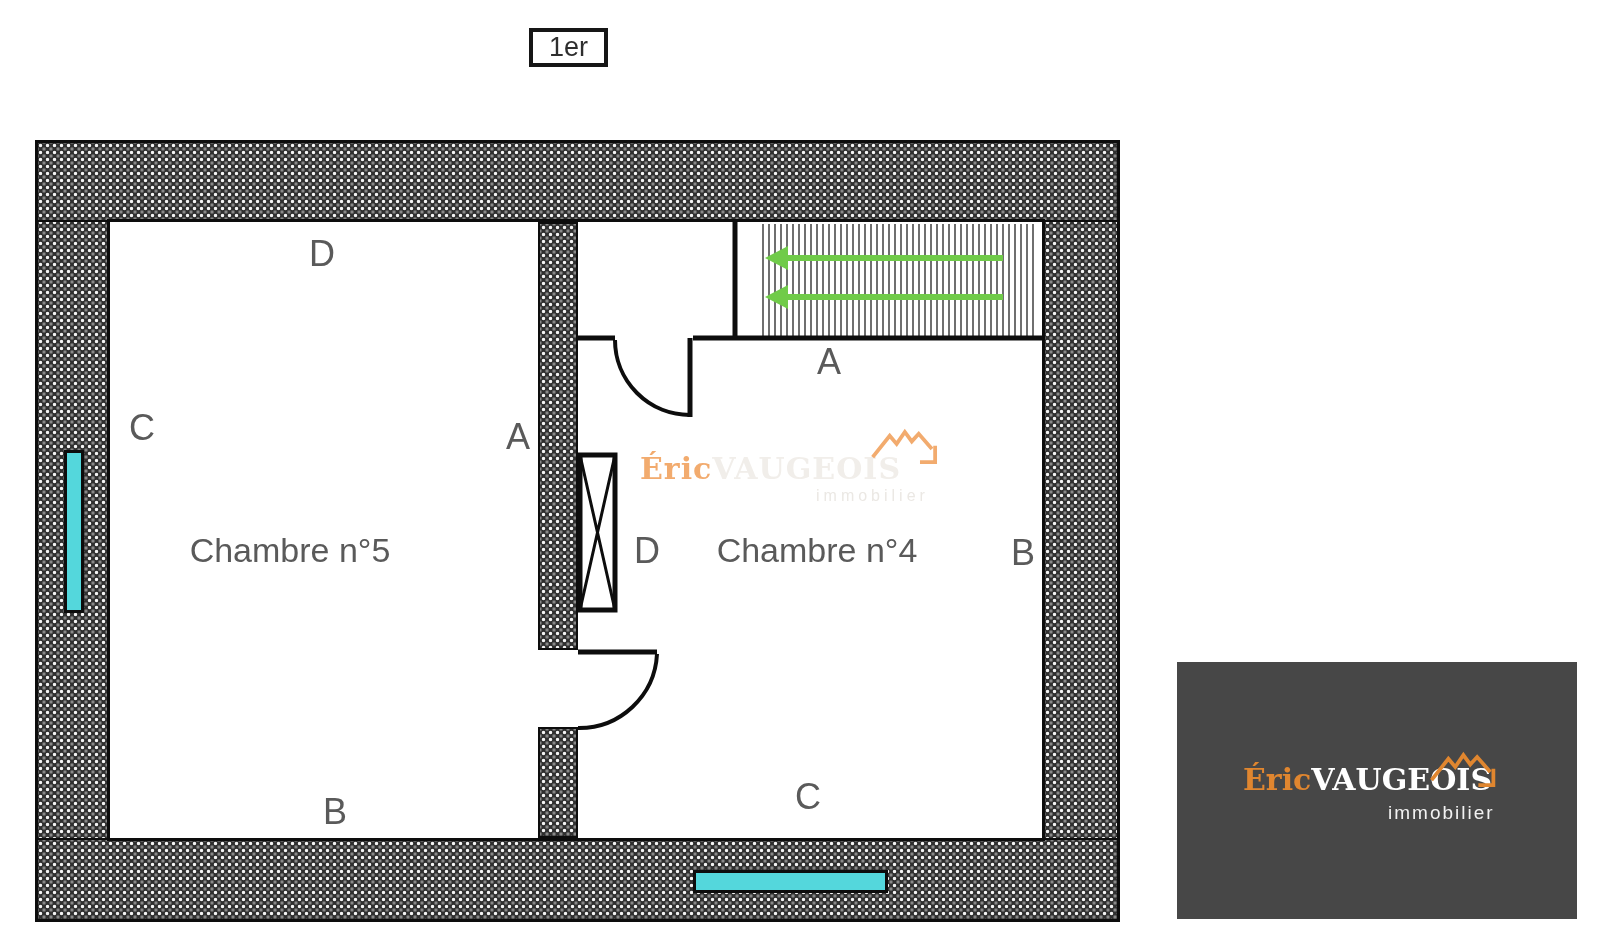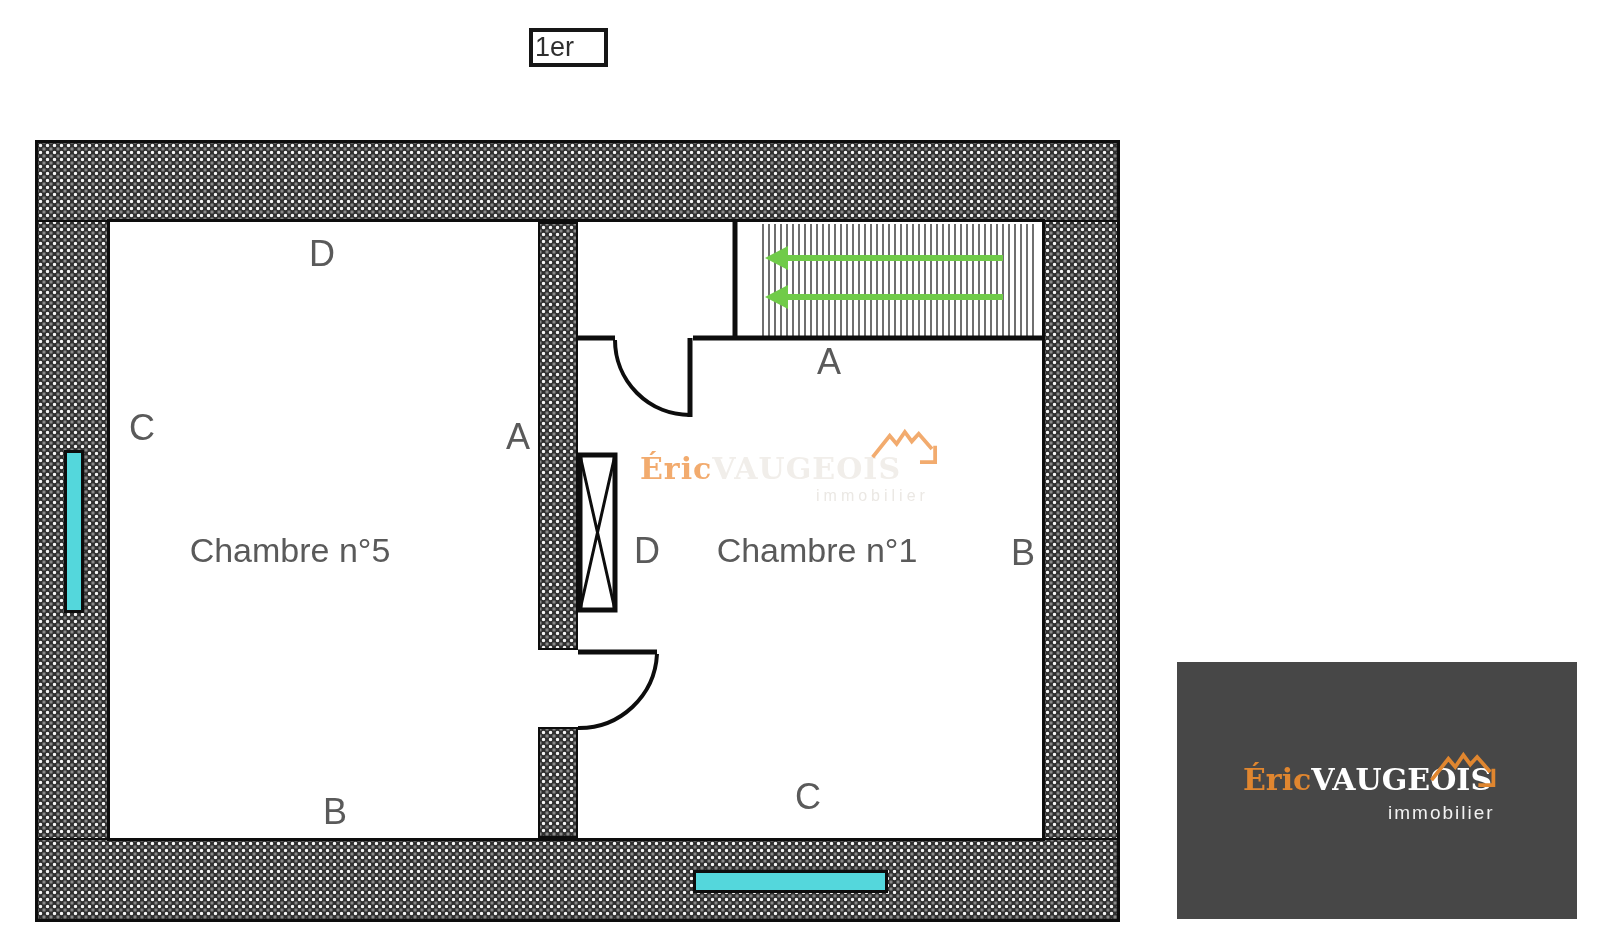--- a/index.html
+++ b/index.html
@@ -2,21 +2,21 @@
 <html style="--window-cyan: #54d7dc; --arrow-green: #70cb49; --brand-orange: #e0862f; --watermark-orange: #f2ab6e; --logo-bg: #474747; --label-gray: #5a5a5a;"><head>
 <meta charset="utf-8">
 <style>
   html,body{margin:0;padding:0;background:#ffffff;}
   body{width:1600px;height:936px;position:relative;overflow:hidden;
        font-family:"Liberation Sans", sans-serif;}
 
   
   .floor-badge{position:absolute;left:529px;top:28px;width:79px;height:39px;
     border:4px solid #161616;box-sizing:border-box;background:#fff;
-    font-size:27px;color:#2e2e2e;line-height:31px;padding-left:2px;}
+    font-size:27px;color:#2e2e2e;line-height:31px;padding-left:16px;}
 
   
   .plan{position:absolute;left:35px;top:140px;width:1085px;height:782px;}
   .plan-outline{position:absolute;left:0;top:0;width:1085px;height:782px;
     border:3px solid #0d0d0d;box-sizing:border-box;pointer-events:none;}
 
   .wall{position:absolute;box-sizing:border-box;border:2px solid #0d0d0d;
     background-color:#2e2e2e;
     background-image:
       radial-gradient(circle, rgba(255,255,255,.95) 1.3px, transparent 2.1px),
@@ -118,21 +118,21 @@
   <span class="lbl" style="left:287px;top:114px">D</span>
   <span class="lbl" style="left:107px;top:288px">C</span>
   <span class="lbl" style="left:483px;top:297px">A</span>
   <span class="lbl" style="left:300px;top:672px">B</span>
   <span class="lbl room-name" style="left:255px;top:410px">Chambre n°5</span>
 
   <span class="lbl" style="left:794px;top:222px">A</span>
   <span class="lbl" style="left:612px;top:411px">D</span>
   <span class="lbl" style="left:988px;top:413px">B</span>
   <span class="lbl" style="left:773px;top:657px">C</span>
-  <span class="lbl room-name" style="left:782px;top:410px">Chambre n°1</span>
+  <span class="lbl room-name" style="left:782px;top:410px">Chambre n°4</span>
 </div>
 
 <div class="watermark">
   <div class="wm-brand">
     <span class="wm-first">Éric</span><span class="wm-last">VAUGEOIS</span>
   </div>
   <svg class="wm-roof" width="76" height="41" viewBox="0 0 240 130">
     <g fill="none" style="stroke:var(--watermark-orange,#f2ab6e)" stroke-width="12">
       <path d="M8,102 L62,34 L84,60 L110,22 L132,52 L154,28 L196,76"></path>
       <path d="M206,66 L206,118 L158,118"></path>

